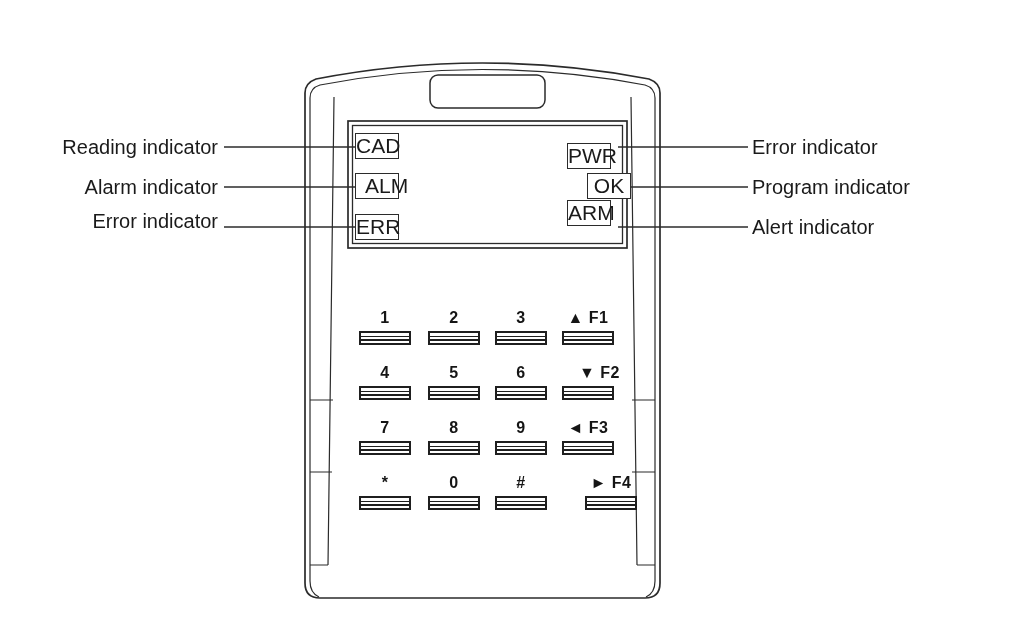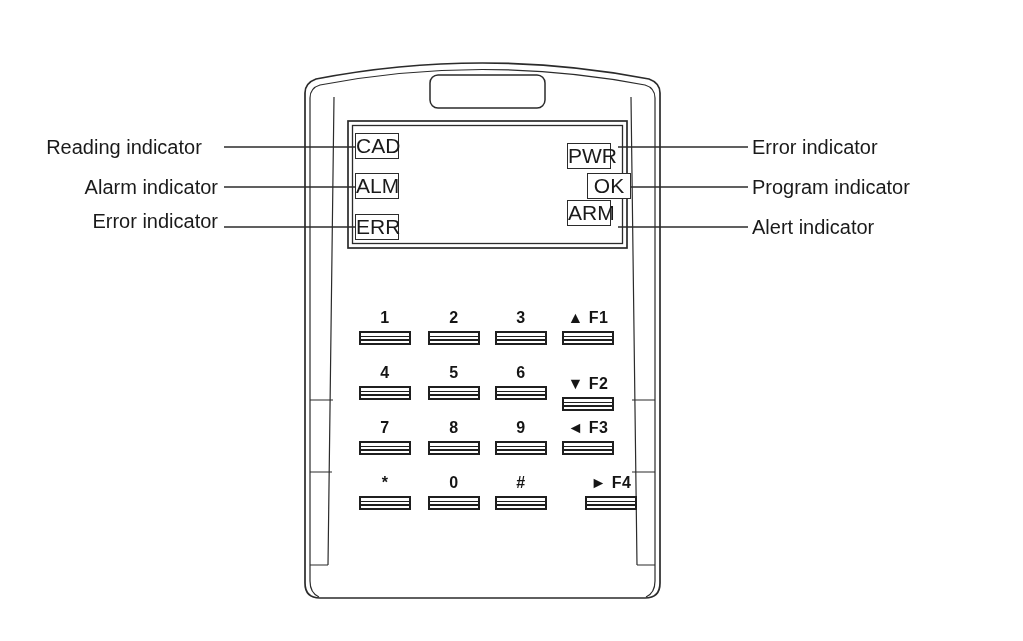--- a/index.html
+++ b/index.html
@@ -58,27 +58,27 @@
         <line x1="224" y1="187" x2="356" y2="187"></line>
         <line x1="224" y1="227" x2="356" y2="227"></line>
         <line x1="618" y1="147" x2="748" y2="147"></line>
         <line x1="618" y1="187" x2="748" y2="187"></line>
         <line x1="618" y1="227" x2="748" y2="227"></line>
       </g>
     </g>
   </svg>
 
   <div class="ind-box" style="left:355px;top:133px;">CAD</div>
-  <div class="ind-box" style="left:355px;top:173px;">ALM</div>
+  <div class="ind-box" style="left:355px;top:173px;padding-left:9px;">ALM</div>
   <div class="ind-box" style="left:355px;top:214px;">ERR</div>
   <div class="ind-box" style="left:567px;top:131px;margin-top:12px;">PWR</div>
   <div class="ind-box" style="left:587px;top:173px;">OK</div>
   <div class="ind-box" style="left:567px;top:200px;">ARM</div>
 
-  <div class="callout-label left" style="top:134px;text-align:center;">Reading indicator</div>
+  <div class="callout-label left" style="top:134px;">Reading indicator</div>
   <div class="callout-label left" style="top:174px;">Alarm indicator</div>
   <div class="callout-label left" style="top:208px;">Error indicator</div>
 
   <div class="callout-label right" style="top:134px;">Error indicator</div>
   <div class="callout-label right" style="top:174px;">Program indicator</div>
   <div class="callout-label right" style="top:214px;text-align:right;">Alert indicator</div>
 
   <div class="key" style="left:353px;top:307px;">
     <div class="key-label">1</div>
     <div class="key-bar"></div>
@@ -101,21 +101,21 @@
     <div class="key-bar"></div>
   </div>
   <div class="key" style="left:422px;top:362px;">
     <div class="key-label">5</div>
     <div class="key-bar"></div>
   </div>
   <div class="key" style="left:489px;top:362px;">
     <div class="key-label">6</div>
     <div class="key-bar"></div>
   </div>
-  <div class="key" style="left:556px;top:373px;">
+  <div class="key" style="left:556px;top:362px;text-align:right;">
     <div class="key-label">▼ F2</div>
     <div class="key-bar"></div>
   </div>
 
   <div class="key" style="left:353px;top:417px;">
     <div class="key-label">7</div>
     <div class="key-bar"></div>
   </div>
   <div class="key" style="left:422px;top:417px;">
     <div class="key-label">8</div>

